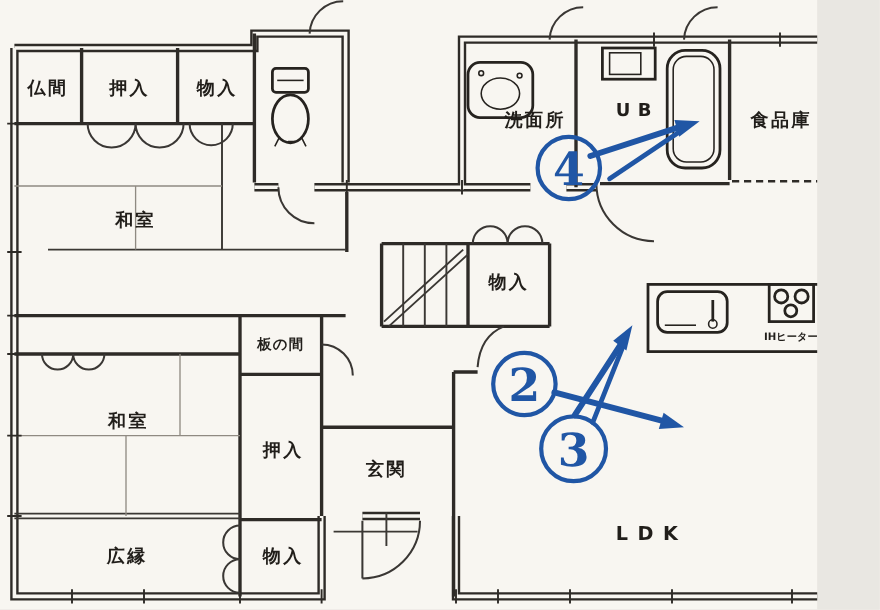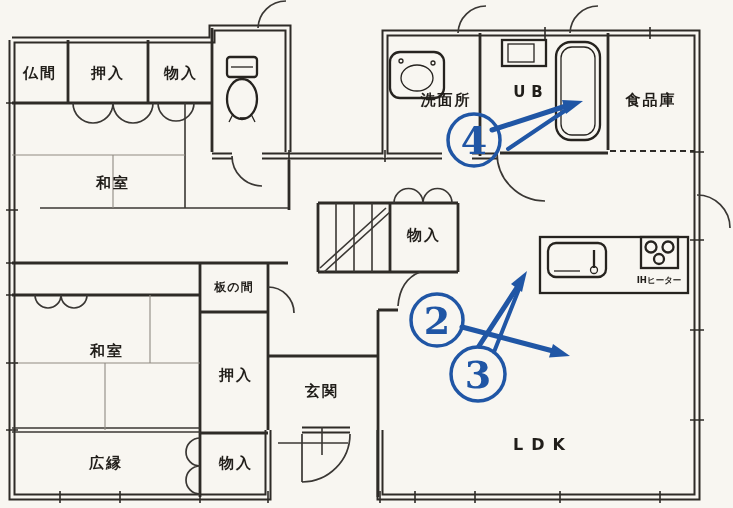--- a/index.html
+++ b/index.html
@@ -1,18 +1,18 @@
 <!DOCTYPE html>
 <html><head>
 <meta charset="utf-8">
 <style>
   html,body{margin:0;padding:0;background:#e9e7e2;}
   .stage{
     position:relative;
-    width:733px;height:508px;
+    width:681px;height:508px;
     background:#f8f6f1;
     overflow:hidden;
     font-family:"DejaVu Sans", sans-serif;
   }
   svg{display:block}
   
   .wall-ext-outer{stroke:#2e2b27;stroke-width:7;fill:none;stroke-linecap:butt}
   .wall-ext-inner{stroke:#f8f6f1;stroke-width:3;fill:none;stroke-linecap:butt}
   .wall-int{stroke:#2e2b27;stroke-width:2.8;fill:none}
   .wall-thin{stroke:#3b3834;stroke-width:1.6;fill:none}

